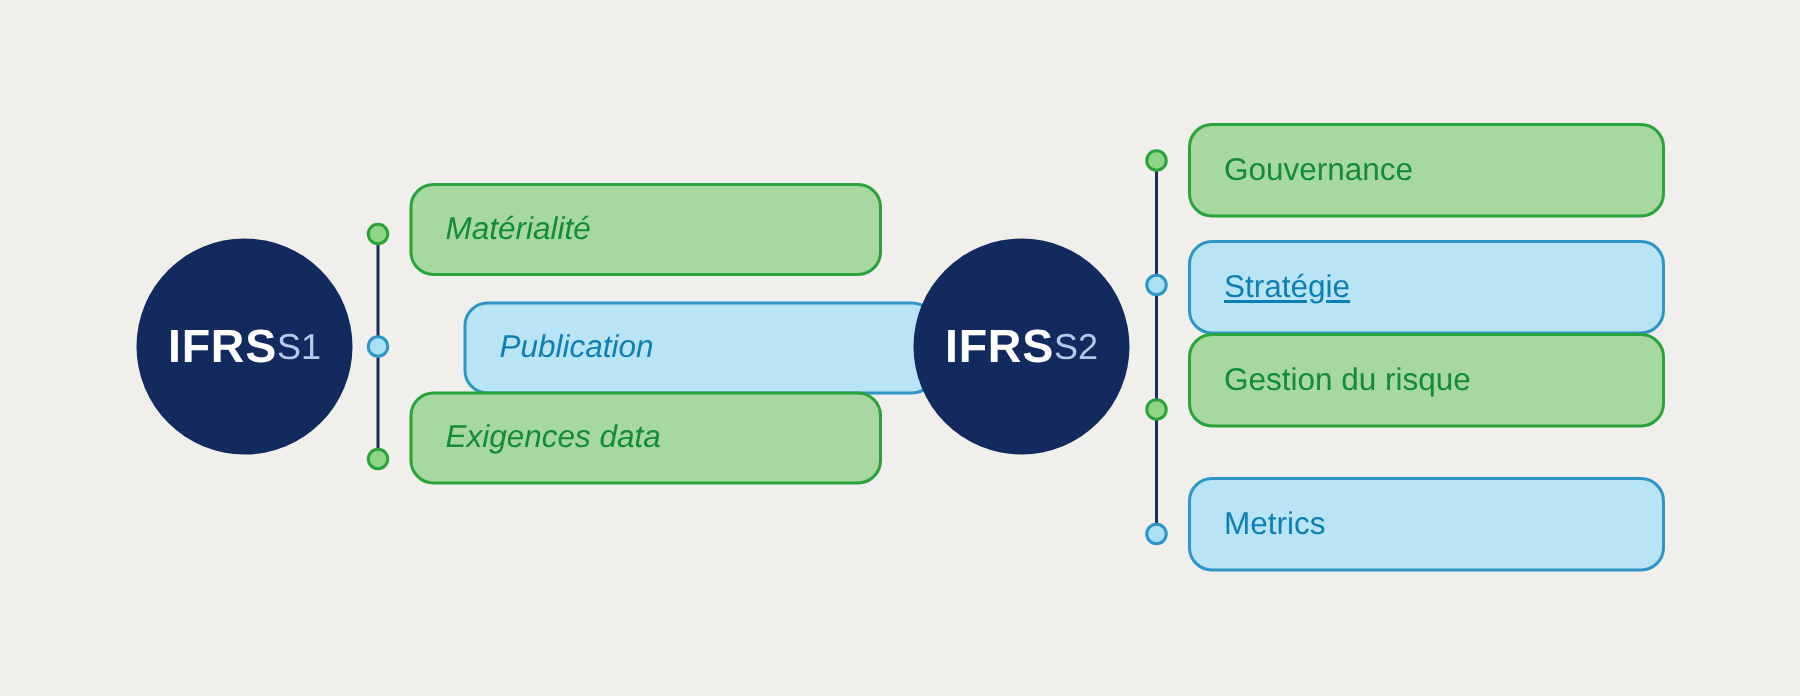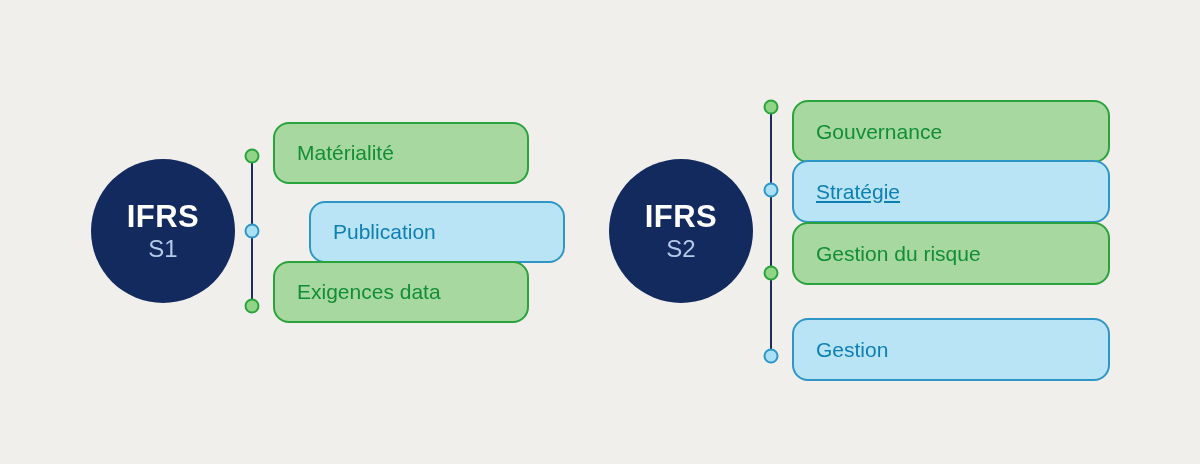--- a/index.html
+++ b/index.html
@@ -7,21 +7,21 @@
     width: 1200px; height: 464px;
     background: var(--background, #f0efec);
     font-family: "Liberation Sans", sans-serif;
     position: relative; overflow: hidden;
   }
   .canvas { position: absolute; inset: 0; }
 
   .circle {
     position: absolute; width: 144px; height: 144px; border-radius: 50%;
     background: var(--navy, #132a5f); color: #ffffff;
-    display: flex; flex-direction: column; align-items: center; justify-content: center;
+    display: flex; flex-direction: row; align-items: center; justify-content: center;
     line-height: 1.08;
   }
   .circle .t { font-weight: bold; font-size: 31px; letter-spacing: 0.5px; }
   .circle .s { font-size: 24px; color: var(--s-label, #b5c9e9); margin-top: 2px; }
 
   .vline {
     position: absolute; width: 2px;
     background: var(--line, #1b2d5e);
     transform: translateX(-50%);
   }
@@ -33,21 +33,21 @@
   .dot.blue  { background: var(--blue-dot-fill, #a9e0f4); border-color: var(--blue-border, #2e96c7); }
 
   .box {
     position: absolute; border-radius: 16px; border: 2px solid;
     display: flex; align-items: center; padding-left: 22px;
     font-size: 21px; box-sizing: border-box;
   }
   .box.green { background: var(--green-fill, #a7d89f); border-color: var(--green-border, #2aa33c); color: var(--green-text, #128d35); }
   .box.blue  { background: var(--blue-fill, #b8e4f5);  border-color: var(--blue-border, #2e96c7);  color: var(--blue-text, #0d7fb2); }
 
-  .g1 .box { left: 273px; width: 256px; height: 62px; }
+  .g1 .box { left: 273px; width: 315px; height: 62px; font-style: italic; }
   .g2 .box { left: 792px; width: 318px; height: 63px; }
 </style>
 </head>
 <body style="--background: #f0efec; --navy: #132a5f; --s-label: #b5c9e9; --line: #1b2d5e; --green-fill: #a7d89f; --green-border: #2aa33c; --green-text: #128d35; --green-dot-fill: #8fd487; --blue-fill: #b8e4f5; --blue-border: #2e96c7; --blue-text: #0d7fb2; --blue-dot-fill: #a9e0f4;">
 
 <div class="canvas">
 
   <div class="group g1">
     <div class="circle" style="left:91px; top:159px;">
       <span class="t">IFRS</span>
@@ -75,27 +75,27 @@
       <span class="t">IFRS</span>
       <span class="s">S2</span>
     </div>
 
     <div class="vline" style="left:771px; top:107px; height:249px;"></div>
     <span class="dot green" style="left:771px; top:107px;"></span>
     <span class="dot blue" style="left:771px; top:190px;"></span>
     <span class="dot green" style="left:771px; top:273px;"></span>
     <span class="dot blue" style="left:771px; top:356px;"></span>
 
-    <div class="box green" style="top:100px;">
+    <div class="box green" style="top:82px;">
       <span>Gouvernance</span>
     </div>
     <div class="box blue" style="top:160px;text-decoration:underline;">
       <span>Stratégie</span>
     </div>
     <div class="box green" style="top:222px;text-align:right;">
       <span>Gestion du risque</span>
     </div>
     <div class="box blue" style="top:318px;">
-      <span>Gestion</span>
+      <span>Metrics</span>
     </div>
   </div>
 
 </div>
 
 </body></html>

